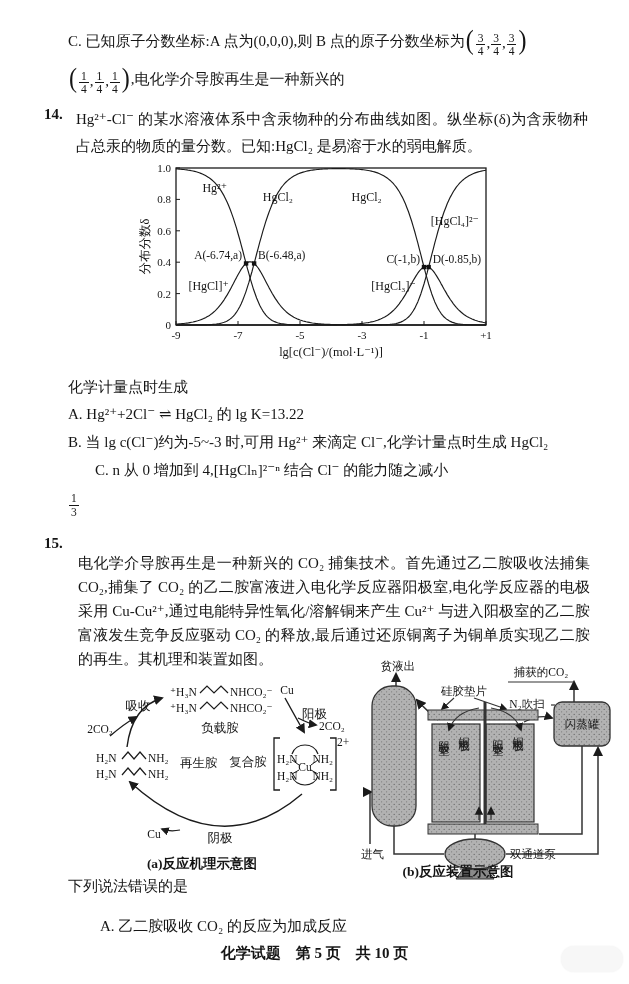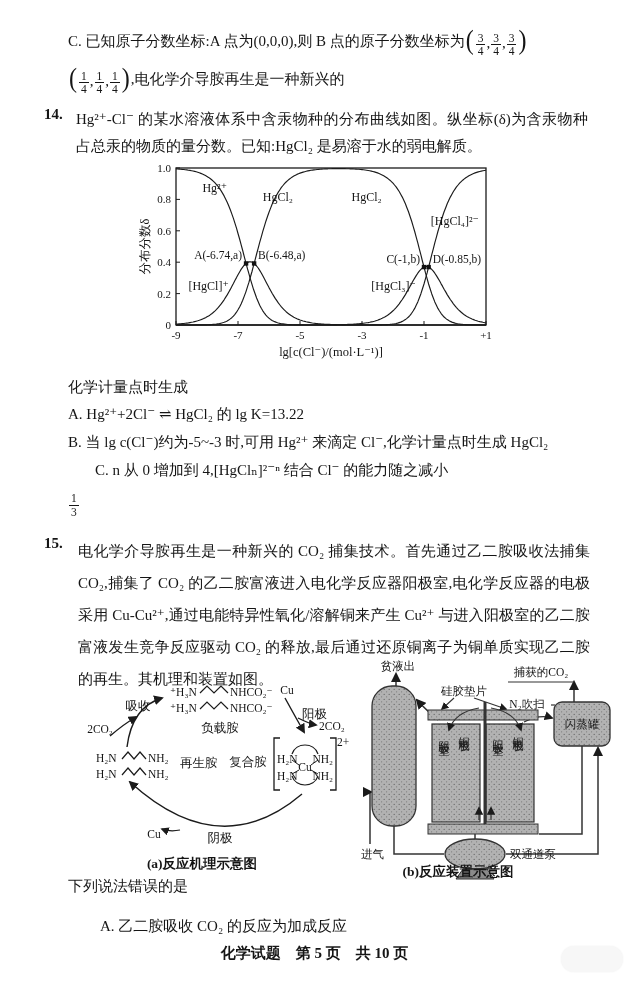--- a/index.html
+++ b/index.html
@@ -118,21 +118,21 @@
   <div class="tline" style="left:68px;top:432px;">B. 当 lg c(Cl⁻)约为-5~-3 时,可用 Hg²⁺ 来滴定 Cl⁻,化学计量点时生成 HgCl₂</div>
   <div class="tline" style="left:68px;top:460px;margin-left:27px;">C. n 从 0 增加到 4,[HgClₙ]²⁻ⁿ 结合 Cl⁻ 的能力随之减小</div>
   <div class="tline flexline" style="left:68px;top:486px;height:38px;">
       <span><span class="fr">
           <span class="fn">1</span>
           <span class="fd">3</span>
         </span></span>
   </div>
 
   <span class="qnum" style="left:44px;top:535px;">15.</span>
-  <div class="block" style="left:78px;top:535px;width:512px;line-height:32px;">电化学介导胺再生是一种新兴的 CO₂ 捕集技术。首先通过乙二胺吸收法捕集 CO₂,捕集了 CO₂ 的乙二胺富液进入电化学反应器阳极室,电化学反应器的电极采用 Cu-Cu²⁺,通过电能特异性氧化/溶解铜来产生 Cu²⁺ 与进入阳极室的乙二胺富液发生竞争反应驱动 CO₂ 的释放,最后通过还原铜离子为铜单质实现乙二胺的再生。其机理和装置如图。</div>
+  <div class="block" style="left:78px;top:551px;width:512px;line-height:24px;">电化学介导胺再生是一种新兴的 CO₂ 捕集技术。首先通过乙二胺吸收法捕集 CO₂,捕集了 CO₂ 的乙二胺富液进入电化学反应器阳极室,电化学反应器的电极采用 Cu-Cu²⁺,通过电能特异性氧化/溶解铜来产生 Cu²⁺ 与进入阳极室的乙二胺富液发生竞争反应驱动 CO₂ 的释放,最后通过还原铜离子为铜单质实现乙二胺的再生。其机理和装置如图。</div>
 
   <svg style="position:absolute;left:52px;top:662px;" width="310" height="212" viewBox="0 0 310 212">
     <defs>
       <marker id="arrA" viewBox="0 0 10 10" refX="8" refY="5" markerWidth="7" markerHeight="7" orient="auto-start-reverse">
         <path d="M0,0L10,5L0,10z" fill="#1b1b1b"></path>
       </marker>
     </defs>
 
     <path d="M 75 85 Q 80 45 110 36" fill="none" stroke="#1b1b1b" stroke-width="1.4" marker-end="url(#arrA)"></path>
     <path d="M 58 74 Q 72 62 84 55" fill="none" stroke="#1b1b1b" stroke-width="1.3" marker-end="url(#arrA)"></path>

